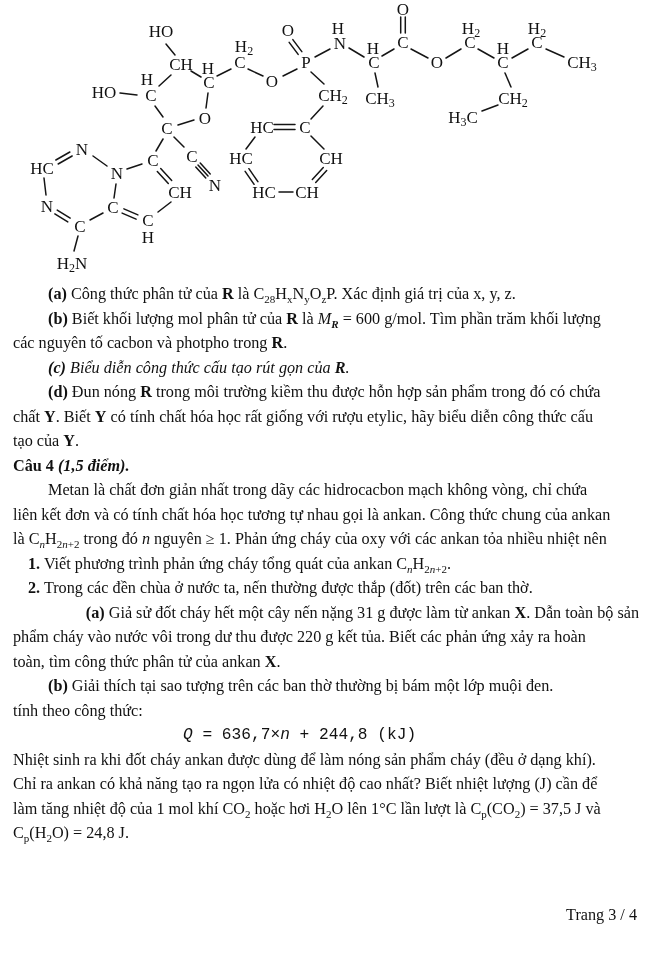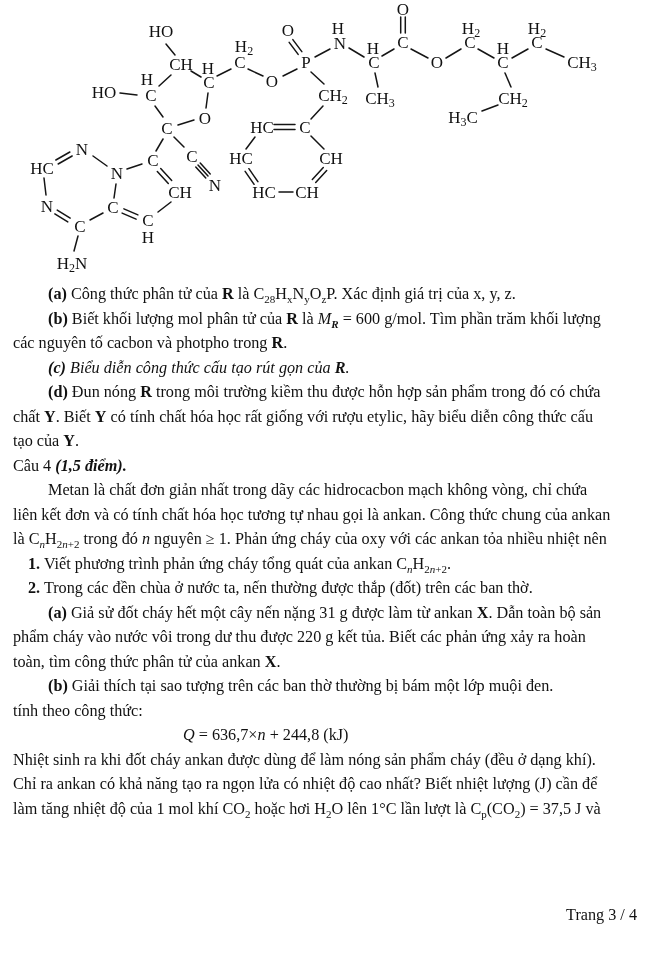--- a/index.html
+++ b/index.html
@@ -147,30 +147,31 @@
       <text x="463" y="117" text-anchor="middle" dominant-baseline="central" font-size="17"><tspan dy="0">H</tspan><tspan dy="4.5" font-size="12">3</tspan><tspan dy="-4.5">C</tspan></text>
     </svg>
   <div class="textblock">
       <div class="tl" style="padding-left: 35px;"><span style="font-weight: 700;">(a)</span> Công thức phân tử của <span style="font-weight: 700;">R</span> là C<span class="sub">28</span>H<span class="sub">x</span>N<span class="sub">y</span>O<span class="sub">z</span>P. Xác định giá trị của x, y, z.</div>
       <div class="tl" style="padding-left: 35px;"><span style="font-weight: 700;">(b)</span> Biết khối lượng mol phân tử của <span style="font-weight: 700;">R</span> là <span style="font-style: italic;">M</span><span class="sub" style="font-weight: 700; font-style: italic;">R</span> = 600 g/mol. Tìm phần trăm khối lượng</div>
       <div class="tl">các nguyên tố cacbon và photpho trong <span style="font-weight: 700;">R</span>.</div>
       <div class="tl" style="padding-left: 35px; font-style: italic;"><span style="font-weight: 700;">(c)</span> Biểu diễn công thức cấu tạo rút gọn của <span style="font-weight: 700;">R</span>.</div>
       <div class="tl" style="padding-left: 35px;"><span style="font-weight: 700;">(d)</span> Đun nóng <span style="font-weight: 700;">R</span> trong môi trường kiềm thu được hỗn hợp sản phẩm trong đó có chứa</div>
       <div class="tl">chất <span style="font-weight: 700;">Y</span>. Biết <span style="font-weight: 700;">Y</span> có tính chất hóa học rất giống với rượu etylic, hãy biểu diễn công thức cấu</div>
       <div class="tl">tạo của <span style="font-weight: 700;">Y</span>.</div>
-      <div class="tl"><span style="font-weight: 400;">Câu 4 </span><span style="font-weight: 700; font-style: italic;">(1,5 điểm).</span></div>
+      <div class="tl"><span style="font-weight: 700;">Câu 4 </span><span style="font-weight: 700; font-style: italic;">(1,5 điểm).</span></div>
       <div class="tl" style="padding-left: 35px;">Metan là chất đơn giản nhất trong dãy các hidrocacbon mạch không vòng, chỉ chứa</div>
       <div class="tl">liên kết đơn và có tính chất hóa học tương tự nhau gọi là ankan. Công thức chung của ankan</div>
       <div class="tl">là C<span class="sub" style="font-style: italic;">n</span>H<span class="sub">2</span><span class="sub" style="font-style: italic;">n</span><span class="sub">+2</span> trong đó <span style="font-style: italic;">n</span> nguyên ≥ 1. Phản ứng cháy của oxy với các ankan tỏa nhiều nhiệt nên</div>
       <div class="tl" style="padding-left: 15px;"><span style="font-weight: 700;">1.</span> Viết phương trình phản ứng cháy tổng quát của ankan C<span class="sub" style="font-style: italic;">n</span>H<span class="sub">2</span><span class="sub" style="font-style: italic;">n</span><span class="sub">+2</span>.</div>
       <div class="tl" style="padding-left: 15px;"><span style="font-weight: 700;">2.</span> Trong các đền chùa ở nước ta, nến thường được thắp (đốt) trên các ban thờ.</div>
-      <div class="tl" style="padding-left: 35px;"><span style="font-weight: 700;">(a)</span> Giả sử đốt cháy hết một cây nến nặng 31 g được làm từ ankan <span style="font-weight: 700;">X</span>. Dẫn toàn bộ sản</div>
+      <div class="tl" style="padding-left: 35px; text-align: right;"><span style="font-weight: 700;">(a)</span> Giả sử đốt cháy hết một cây nến nặng 31 g được làm từ ankan <span style="font-weight: 700;">X</span>. Dẫn toàn bộ sản</div>
       <div class="tl">phẩm cháy vào nước vôi trong dư thu được 220 g kết tủa. Biết các phản ứng xảy ra hoàn</div>
       <div class="tl">toàn, tìm công thức phân tử của ankan <span style="font-weight: 700;">X</span>.</div>
       <div class="tl" style="padding-left: 35px;"><span style="font-weight: 700;">(b)</span> Giải thích tại sao tượng trên các ban thờ thường bị bám một lớp muội đen.</div>
       <div class="tl">tính theo công thức:</div>
-      <div class="tl" style="padding-left: 170px;"><span style="font-style: italic;">Q</span> = 636,7×<span style="font-style: italic;">n</span> + 244,8 (kJ)</div>
+      <div class="tl" style="padding-left: 170px; font-family: Liberation Mono, monospace;"><span style="font-style: italic;">Q</span> = 636,7×<span style="font-style: italic;">n</span> + 244,8 (kJ)</div>
       <div class="tl">Nhiệt sinh ra khi đốt cháy ankan được dùng để làm nóng sản phẩm cháy (đều ở dạng khí).</div>
       <div class="tl">Chỉ ra ankan có khả năng tạo ra ngọn lửa có nhiệt độ cao nhất? Biết nhiệt lượng (J) cần để</div>
       <div class="tl">làm tăng nhiệt độ của 1 mol khí CO<span class="sub">2</span> hoặc hơi H<span class="sub">2</span>O lên 1°C lần lượt là C<span class="sub">p</span>(CO<span class="sub">2</span>) = 37,5 J và</div>
+      <div class="tl">C<span class="sub">p</span>(H<span class="sub">2</span>O) = 24,8 J.</div>
     </div>
   <div class="footer">Trang 3 / 4</div>
 </div>
 
 </body></html>

